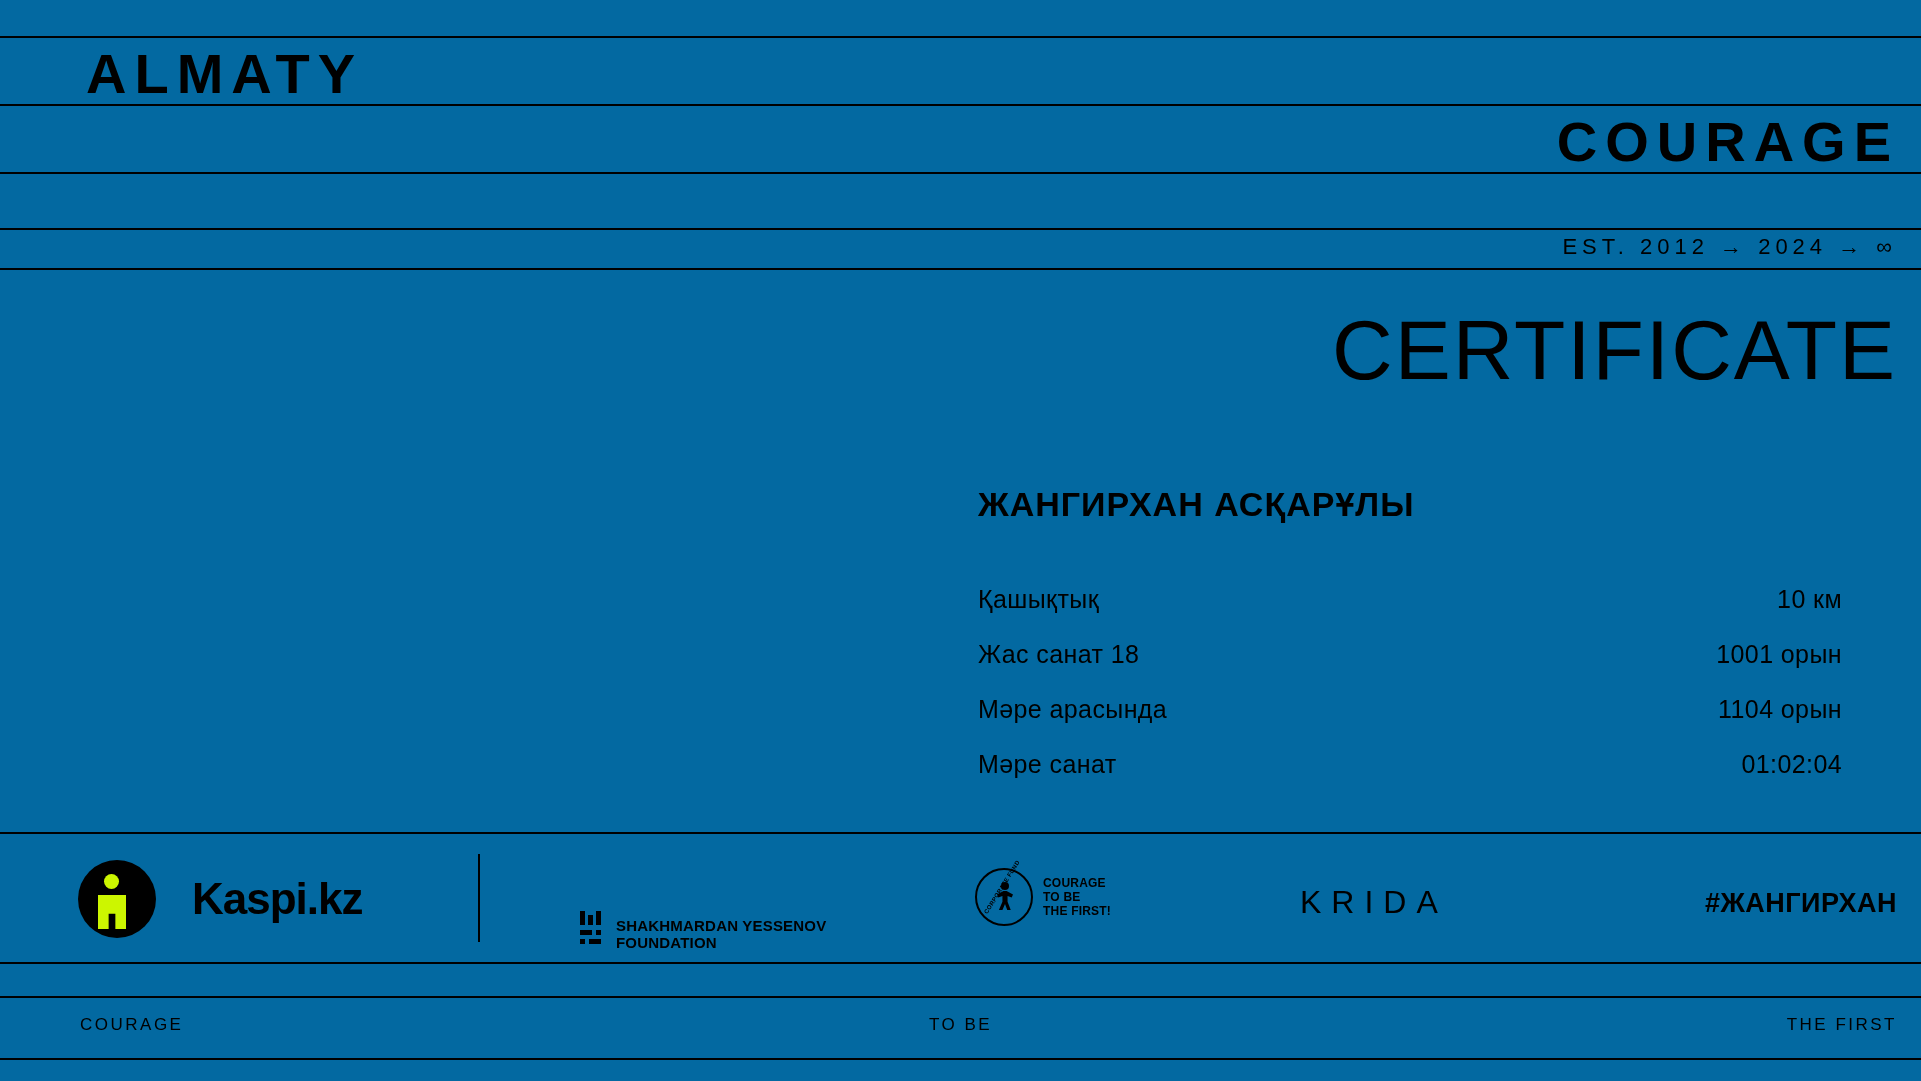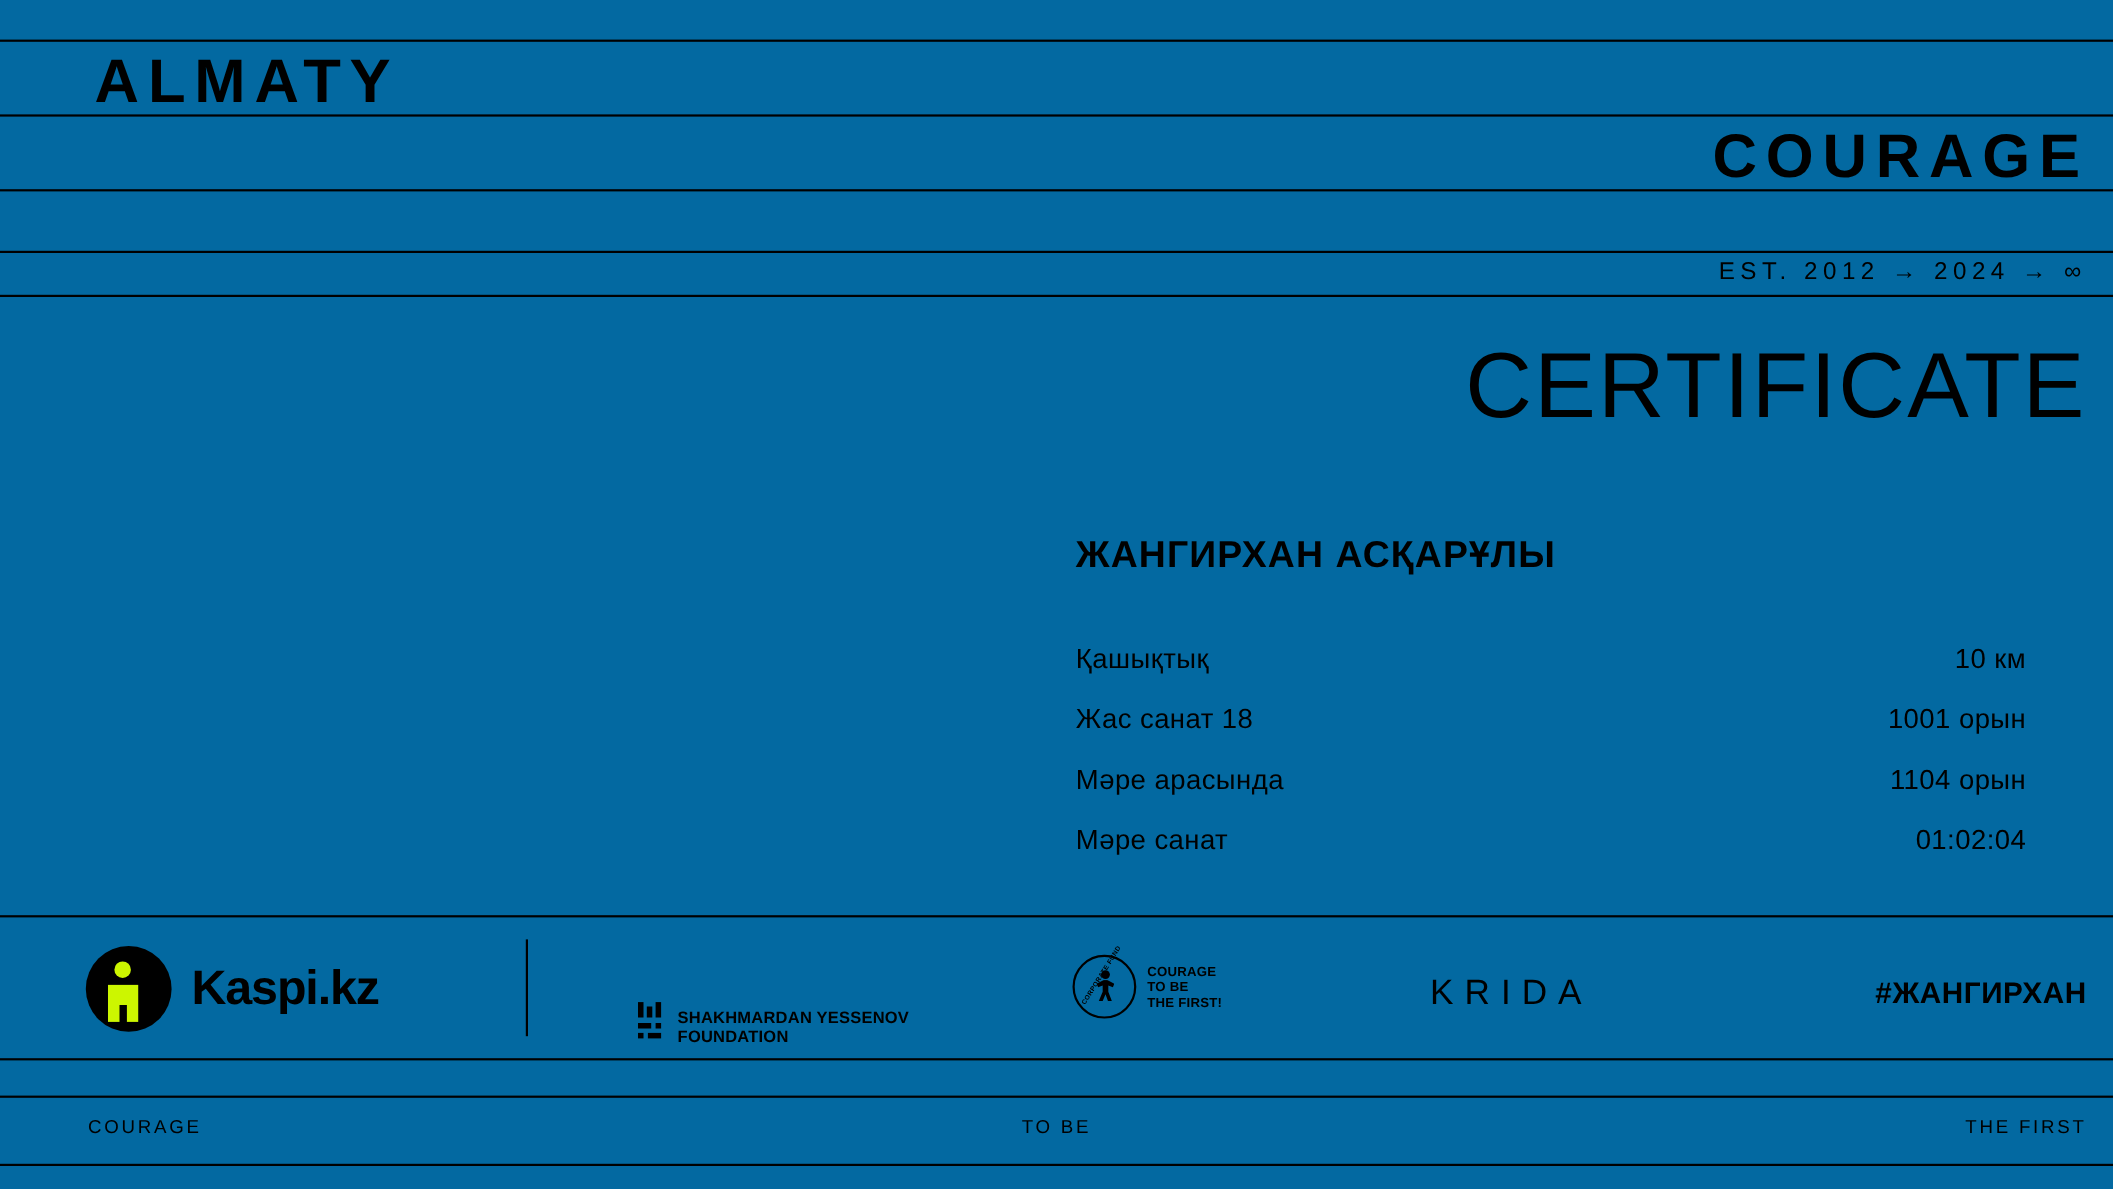--- a/index.html
+++ b/index.html
@@ -125,21 +125,21 @@
     height: 130px;
     display: flex;
     align-items: center;
   }
   .sponsor-kaspi {
     position: absolute;
     left: 78px;
     top: 860px;
     display: flex;
     align-items: center;
-    gap: 18px;
+    gap: 36px;
   }
   .kaspi-mark {
     width: 78px;
     height: 78px;
     border-radius: 50%;
     background: #000;
     position: relative;
     overflow: hidden;
   }
   .kaspi-mark::before {

